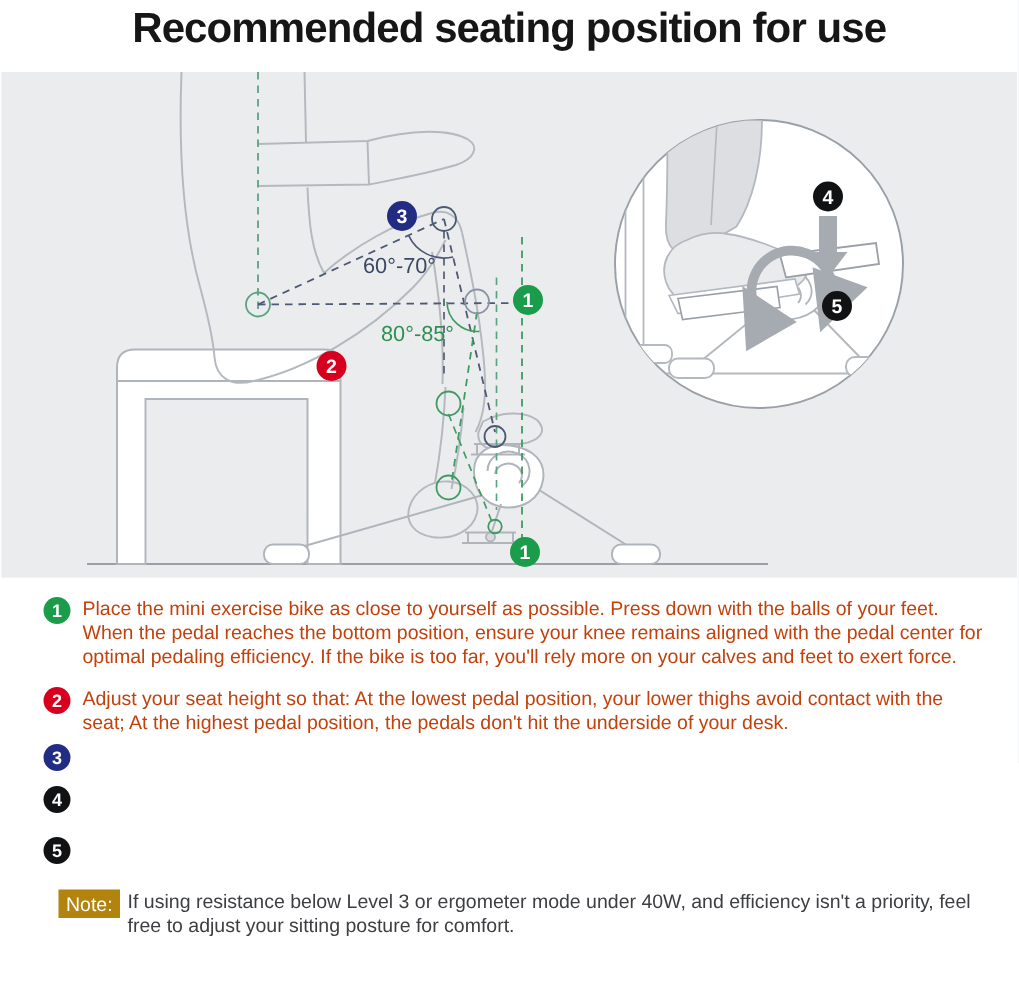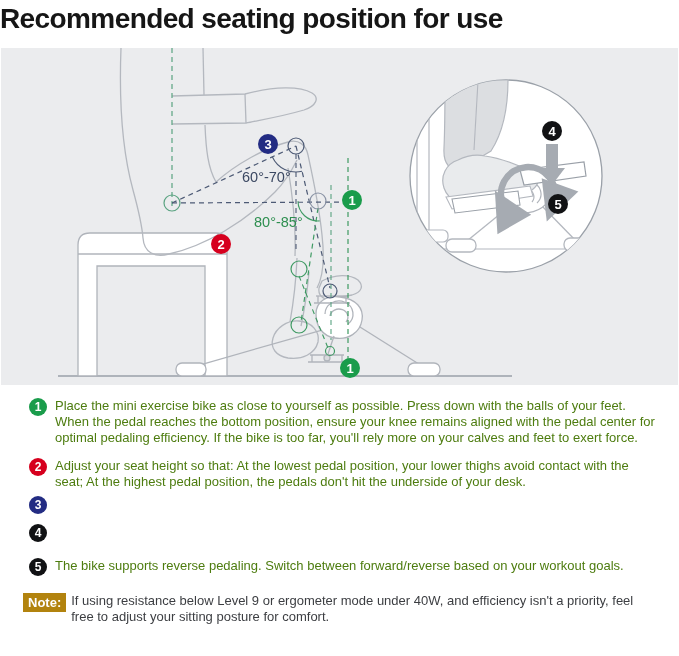--- a/index.html
+++ b/index.html
@@ -1,21 +1,21 @@
 <!DOCTYPE html>
 <html><head>
 <meta charset="utf-8">
 <style>
   html,body{margin:0;padding:0;}
   body{
     width:679px;height:656px;position:relative;background:#ffffff;
     font-family:"Liberation Sans", sans-serif;color:#3c3e42;overflow:hidden;
   }
   .title{
-    position:absolute;top:3px;left:0;right:0;text-align:left;
+    position:absolute;top:3px;left:0;right:0;text-align:center;
     font-size:28px;font-weight:800;color:#161616;letter-spacing:-0.6px;
   }
   .panel{
     position:absolute;left:1px;top:48px;width:677px;height:337px;
     background:#ebecee;
   }
   .panel svg{display:block;width:677px;height:337px;}
   .instructions{
     position:absolute;left:0;top:398px;width:679px;
   }
@@ -23,30 +23,30 @@
     display:flex;align-items:flex-start;
     padding-left:29px;padding-right:14px;
   }
   .badge{
     width:18px;height:18px;border-radius:50%;flex:0 0 18px;
     margin-right:8px;margin-top:0px;
     color:#ffffff;font-size:12px;font-weight:700;line-height:18px;text-align:center;
     background:#333;
   }
   .itext{
-    font-size:13px;line-height:16px;max-width:602px;color:#4d7c0f;
+    font-size:13px;line-height:16px;max-width:602px;color:#c2410c;
   }
   .mb1{margin-bottom:12px}.mb2{margin-bottom:6px}.mb3{margin-bottom:10px}
   .mb4{margin-bottom:16px}.mb5{margin-bottom:17px}
   .note-row{
     display:flex;align-items:flex-start;padding-left:23px;padding-right:14px;
   }
   .note-chip{
-    background:#b2830e;color:#ffffff;font-weight:700;font-size:13px;
-    padding:2px 5px 2px 5px;margin-right:5px;flex:0 0 auto;line-height:15px;
+    background:#b2830e;color:#ffffff;font-weight:400;font-size:13px;
+    padding:2px 5px 2px 5px;margin-right:5px;flex:0 0 auto;line-height:15px;margin-left:16px;
   }
   .note-text{font-size:13px;line-height:16px;max-width:575px;color:#3c3e42;}
   text{font-family:"Liberation Sans", sans-serif;}
   .angle-label{font-size:14.5px;font-weight:500;}
   .marker-num{font-size:13px;font-weight:700;fill:#ffffff;text-anchor:middle;}
 </style>
 </head>
 <body>
 
 <div class="title">Recommended seating position for use</div>
@@ -229,21 +229,20 @@
   <div class="item mb3">
     <div class="badge" style="background-color: rgb(35, 44, 131);">3</div>
   </div>
 
   <div class="item mb4">
     <div class="badge" style="background-color: rgb(17, 18, 20);">4</div>
   </div>
 
   <div class="item mb5">
     <div class="badge" style="background-color: rgb(17, 18, 20);">5</div>
-    <div class="itext">The bike supports reverse pedaling. Switch between forward/reverse based on your workout goals.</div>
   </div>
 
   <div class="note-row">
     <span class="note-chip" style="background-color: rgb(178, 131, 14);">Note:</span>
-    <span class="note-text">If using resistance below Level 9 or ergometer mode under 40W, and efficiency isn't a priority, feel free to adjust your sitting posture for comfort.</span>
+    <span class="note-text">If using resistance below Level 3 or ergometer mode under 40W, and efficiency isn't a priority, feel free to adjust your sitting posture for comfort.</span>
   </div>
 
 </div>
 
 </body></html>

